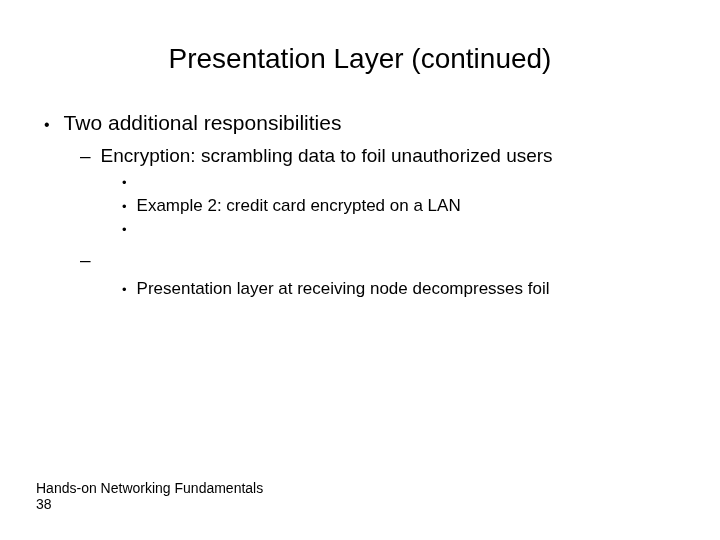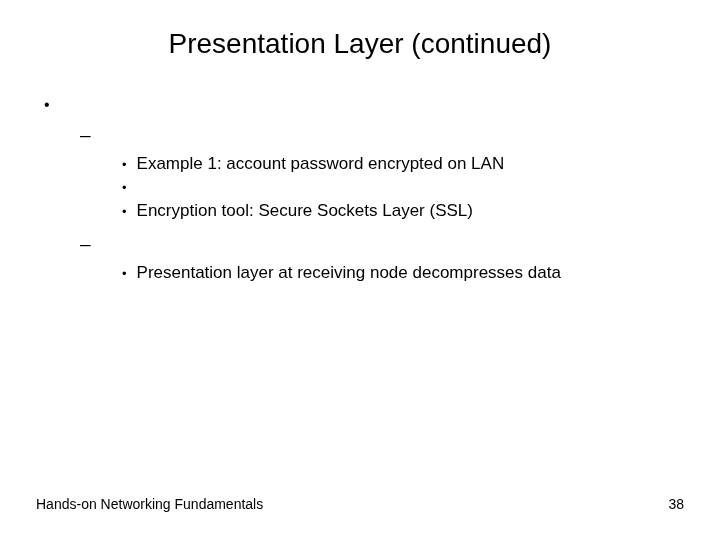--- a/index.html
+++ b/index.html
@@ -12,21 +12,21 @@
       height: 540px;
       background: #ffffff;
       font-family: Arial, Helvetica, sans-serif;
       color: #000000;
       position: relative;
       padding: 24px 36px;
     }
     .title {
       font-size: 28px;
       text-align: center;
-      margin-top: 4px;
+      margin-top: 19px;
       margin-bottom: 36px;
       font-weight: normal;
     }
     .level1 {
       font-size: 21px;
       margin-left: 8px;
       margin-bottom: 10px;
       display: flex;
       align-items: baseline;
     }
@@ -56,57 +56,59 @@
       font-size: 13px;
     }
     .footer {
       position: absolute;
       bottom: 28px;
       left: 36px;
       right: 36px;
       display: flex;
       justify-content: space-between;
       font-size: 14px;
+      flex-direction: column;
     }
     .spacing-after-first-group {
       margin-bottom: 12px;
     }
   </style>
 </head>
 <body>
 
 <h1 class="title">Presentation Layer (continued)</h1>
 
 <div class="level1">
   <span class="bullet1">•</span>
+  <span>Two additional responsibilities</span>
+</div>
+
+<div class="level2">
+  <span class="bullet2">–</span>
+  <span>Encryption: scrambling data to foil unauthorized users</span>
+</div>
+
+<div class="level3">
+  <span class="bullet3">•</span>
+</div>
+
+<div class="level3">
+  <span class="bullet3">•</span>
+  <span>Example 2: credit card encrypted on a LAN</span>
+</div>
+
+<div class="level3 spacing-after-first-group">
+  <span class="bullet3">•</span>
 </div>
 
 <div class="level2">
   <span class="bullet2">–</span>
 </div>
 
 <div class="level3">
   <span class="bullet3">•</span>
-  <span>Example 1: account password encrypted on LAN</span>
-</div>
-
-<div class="level3">
-  <span class="bullet3">•</span>
-</div>
-
-<div class="level3 spacing-after-first-group">
-  <span class="bullet3">•</span>
-  <span>Encryption tool: Secure Sockets Layer (SSL)</span>
-</div>
-
-<div class="level2">
-  <span class="bullet2">–</span>
-</div>
-
-<div class="level3">
-  <span class="bullet3">•</span>
-  <span>Presentation layer at receiving node decompresses data</span>
+  <span>Presentation layer at receiving node decompresses foil</span>
 </div>
 
 <div class="footer">
   <span>Hands-on Networking Fundamentals</span>
   <span>38</span>
 </div>
 
 </body></html>

